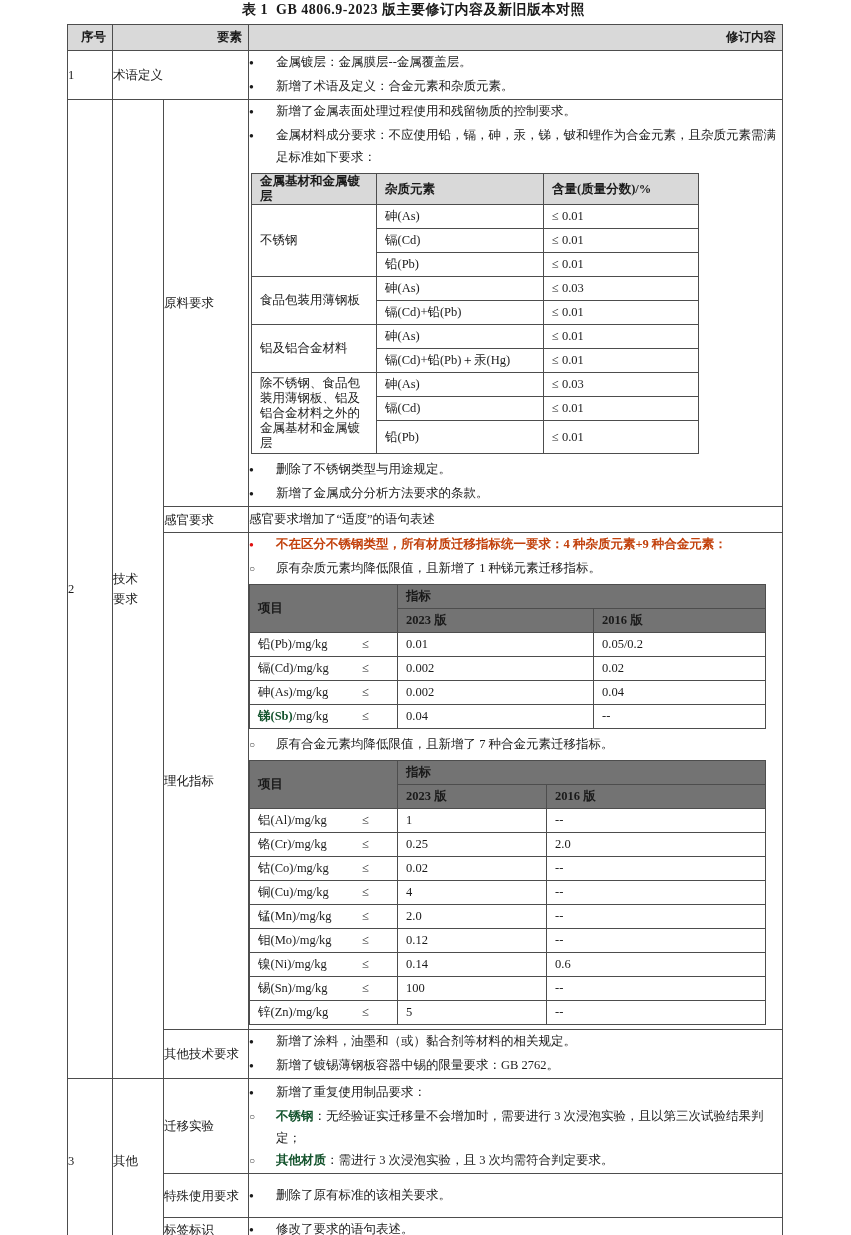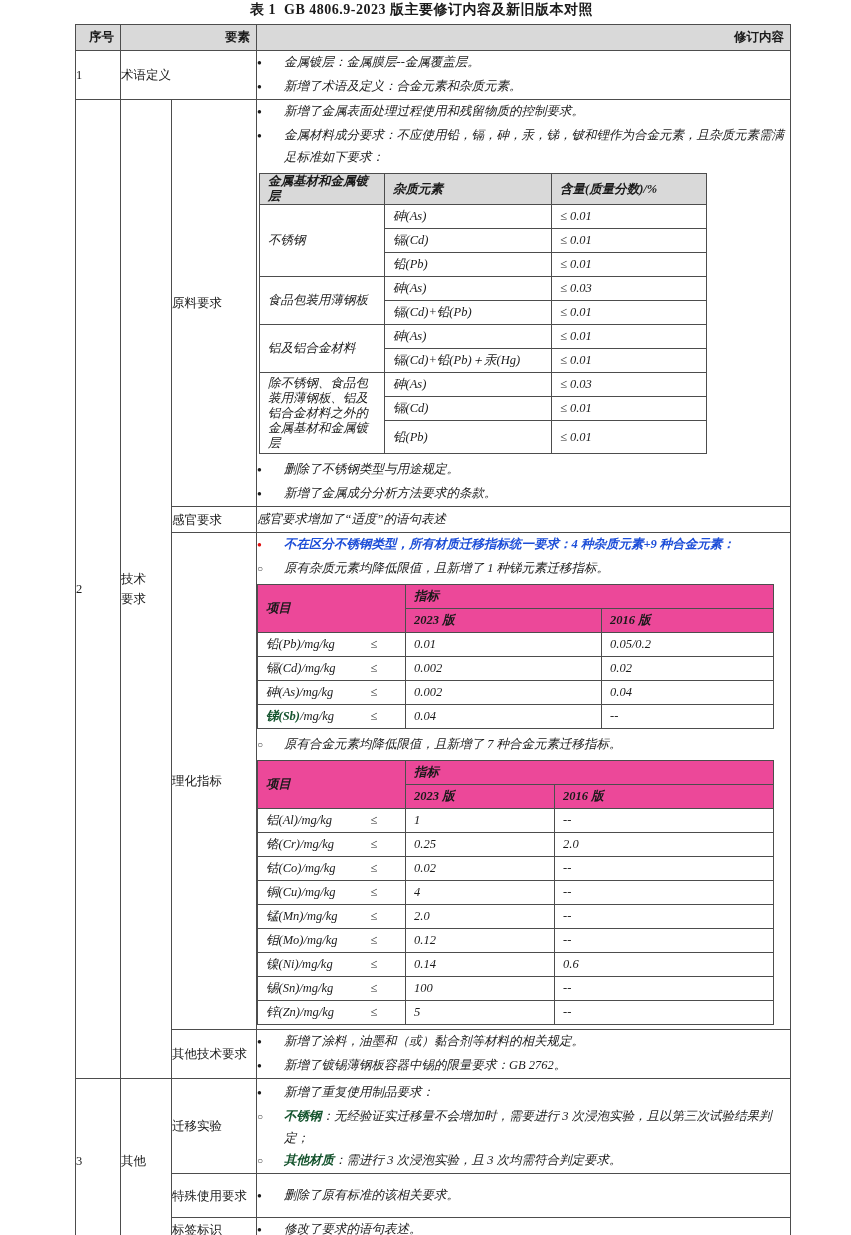--- a/index.html
+++ b/index.html
@@ -1,54 +1,54 @@
 <!DOCTYPE html>
 <html><head>
 <meta charset="utf-8">
 <style>
   html,body{margin:0;padding:0;background:#ffffff;}
   body{
     width:851px;height:1235px;overflow:hidden;
     font-family:"Liberation Serif","DejaVu Serif",serif;
     color:#1a1a1a;font-size:12.5px;
   }
-  .page{position:relative;width:827px;height:1235px;padding-left:8px;}
+  .page{position:relative;width:827px;height:1235px;}
   .doc-title{
     text-align:center;font-weight:bold;font-size:14px;
     padding-top:1px;white-space:pre;letter-spacing:.5px;
   }
   table.main{
     margin:5px 0 0 67px;width:715px;
     border-collapse:collapse;table-layout:fixed;
   }
   table.main td{
     border:1px solid #4d4d4d;vertical-align:middle;
     padding:0;overflow:hidden;
   }
   td.lab{padding:2px 6px 2px 9px;line-height:20px;}
   tr.hdr td{background:#d9d9d9;font-weight:bold;padding:2px 6px 2px 9px;text-align:right;}
-  td.content{vertical-align:top;padding:3px 8px 3px 10px;font-style:italic;}
+  td.content{vertical-align:top;padding:3px 8px 3px 10px;}
   td.content.mid{vertical-align:middle;}
   .bl{display:flex;line-height:22px;}
   .bm{flex:none;width:27px;}
   .bm.dot::before{content:"●";font-size:8px;position:relative;top:-1px;}
   .bm.circ::before{content:"○";font-size:10px;color:#444;}
   .bm.dot.red::before{color:#e01010;}
   .bt{flex:1;}
   .red{color:#14532d;font-weight:bold;}
-  .redline{color:#1d4ed8;font-weight:bold;}
+  .redline{color:#c2410c;font-weight:bold;}
   
   table.t1{border-collapse:collapse;table-layout:fixed;width:447px;margin:5px 4px 4px 2px;}
   table.t1 td{border:1px solid #4d4d4d;padding:0 6px 0 8px;line-height:15px;height:23px;vertical-align:middle;}
   table.t1 tr.ih td{background:#d9d9d9;font-weight:bold;height:24px;}
   table.t1 tr.tall td{height:32px;}
   
   table.ind{border-collapse:collapse;table-layout:fixed;margin:4px 0 4px 0;width:516px;}
   table.ind td{border:1px solid #4d4d4d;padding:0 6px 0 8px;height:23px;vertical-align:middle;line-height:15px;}
-  table.ind td.ih{font-weight:bold;background:#ec4899;}
+  table.ind td.ih{font-weight:bold;background:#737373;}
   .itemflex{display:flex;justify-content:space-between;padding-right:22px;gap:23px;}
 </style>
 </head>
 <body>
 
 <div class="page">
 
   <div class="doc-title">表 1  GB 4806.9-2023 版主要修订内容及新旧版本对照</div>
 
   <table class="main">

